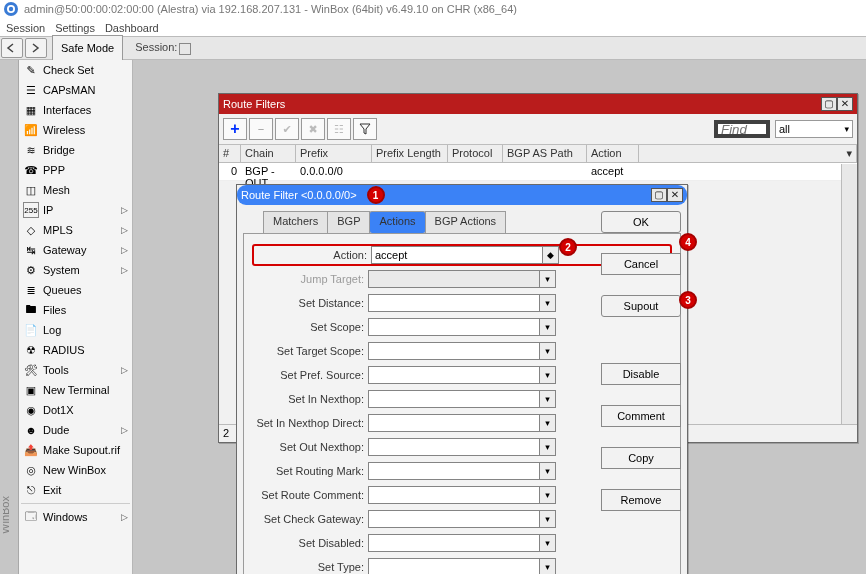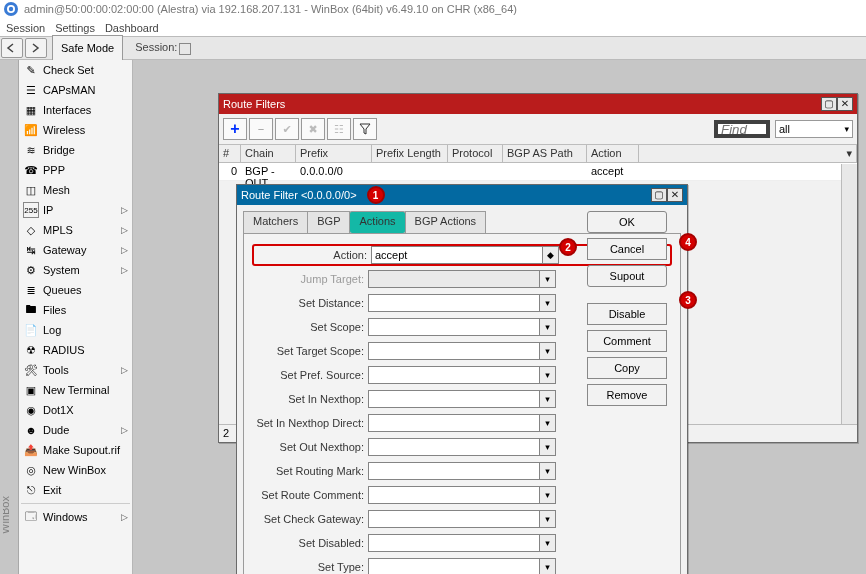--- a/index.html
+++ b/index.html
@@ -50,35 +50,35 @@
   .col-chain { width: 55px; }
   .col-prefix { width: 76px; }
   .col-plen { width: 76px; }
   .col-proto { width: 55px; }
   .col-bgp { width: 84px; }
   .col-act { width: 52px; }
   .col-rest { flex:1; }
 
   
   .win-rfdet { left: 103px; top: 124px; width: 452px; height: 420px; }
-  .win-rfdet .win-title { background: #0369a1; }
+  .win-rfdet .win-title { background: #3b82f6; border-radius: 9px; }
   .callout { width: 18px; height: 18px; border-radius: 50%; background: #d40000; color:#fff; display:inline-flex; align-items:center; justify-content:center; font-size: 10px; font-weight: bold; position:absolute; border: 2px solid #a50000; z-index:50; }
   .redbox { border: 2px solid #d40000; border-radius: 3px; }
 
   .det-body { position:absolute; top:20px; left:0; right:0; bottom:0; padding: 6px; }
-  .tabsrow { display:flex; height: 22px; }
+  .tabsrow { display:flex; height: 22px; margin-left: 20px; }
   .tab { padding: 3px 9px; border: 1px solid #9b9b9b; background: #e4e4e4; border-bottom: none; margin-right: -1px; color:#333; }
-  .tab.active { background: #14b8a6; position:relative;text-align:center; }
+  .tab.active { background: #3b82f6; position:relative;text-align:center; }
   .tabpanel { border: 1px solid #9b9b9b; background:#f3f3f3; padding: 10px 8px 10px 8px; height: calc(100% - 22px); overflow:hidden; }
   .row { display:flex; align-items:center; height: 22px; margin-bottom: 2px; }
   .row label { width: 116px; text-align: right; padding-right: 4px; color: #363636; }
   .row.disabled label { color: #9b9b9b; }
   .row .field { width: 172px; height: 18px; border: 1px solid #848484; background:#fff; padding: 0 3px; display:flex; align-items:center; }
   .row .arrow { width: 16px; height: 18px; border: 1px solid #848484; border-left:none; display:flex; align-items:center; justify-content:center; background:#ededed; font-size:9px; }
-  .right-col { position:absolute; top: 6px; right: 20px; width: 80px; display:flex; flex-direction:column; gap: 5px; }
+  .right-col { position:absolute; top: 6px; right: 6px; width: 80px; display:flex; flex-direction:column; gap: 20px; }
   .btn { height: 22px; border: 1px solid #888; background: #f2f2f2; display:flex; align-items:center; justify-content:center; }
 
   svg { display:block; }
 </style>
 </head>
 <body>
 
 <div class="titlebar">
   <span class="winbox-icon">
     <svg width="10" height="10" viewBox="0 0 10 10">

